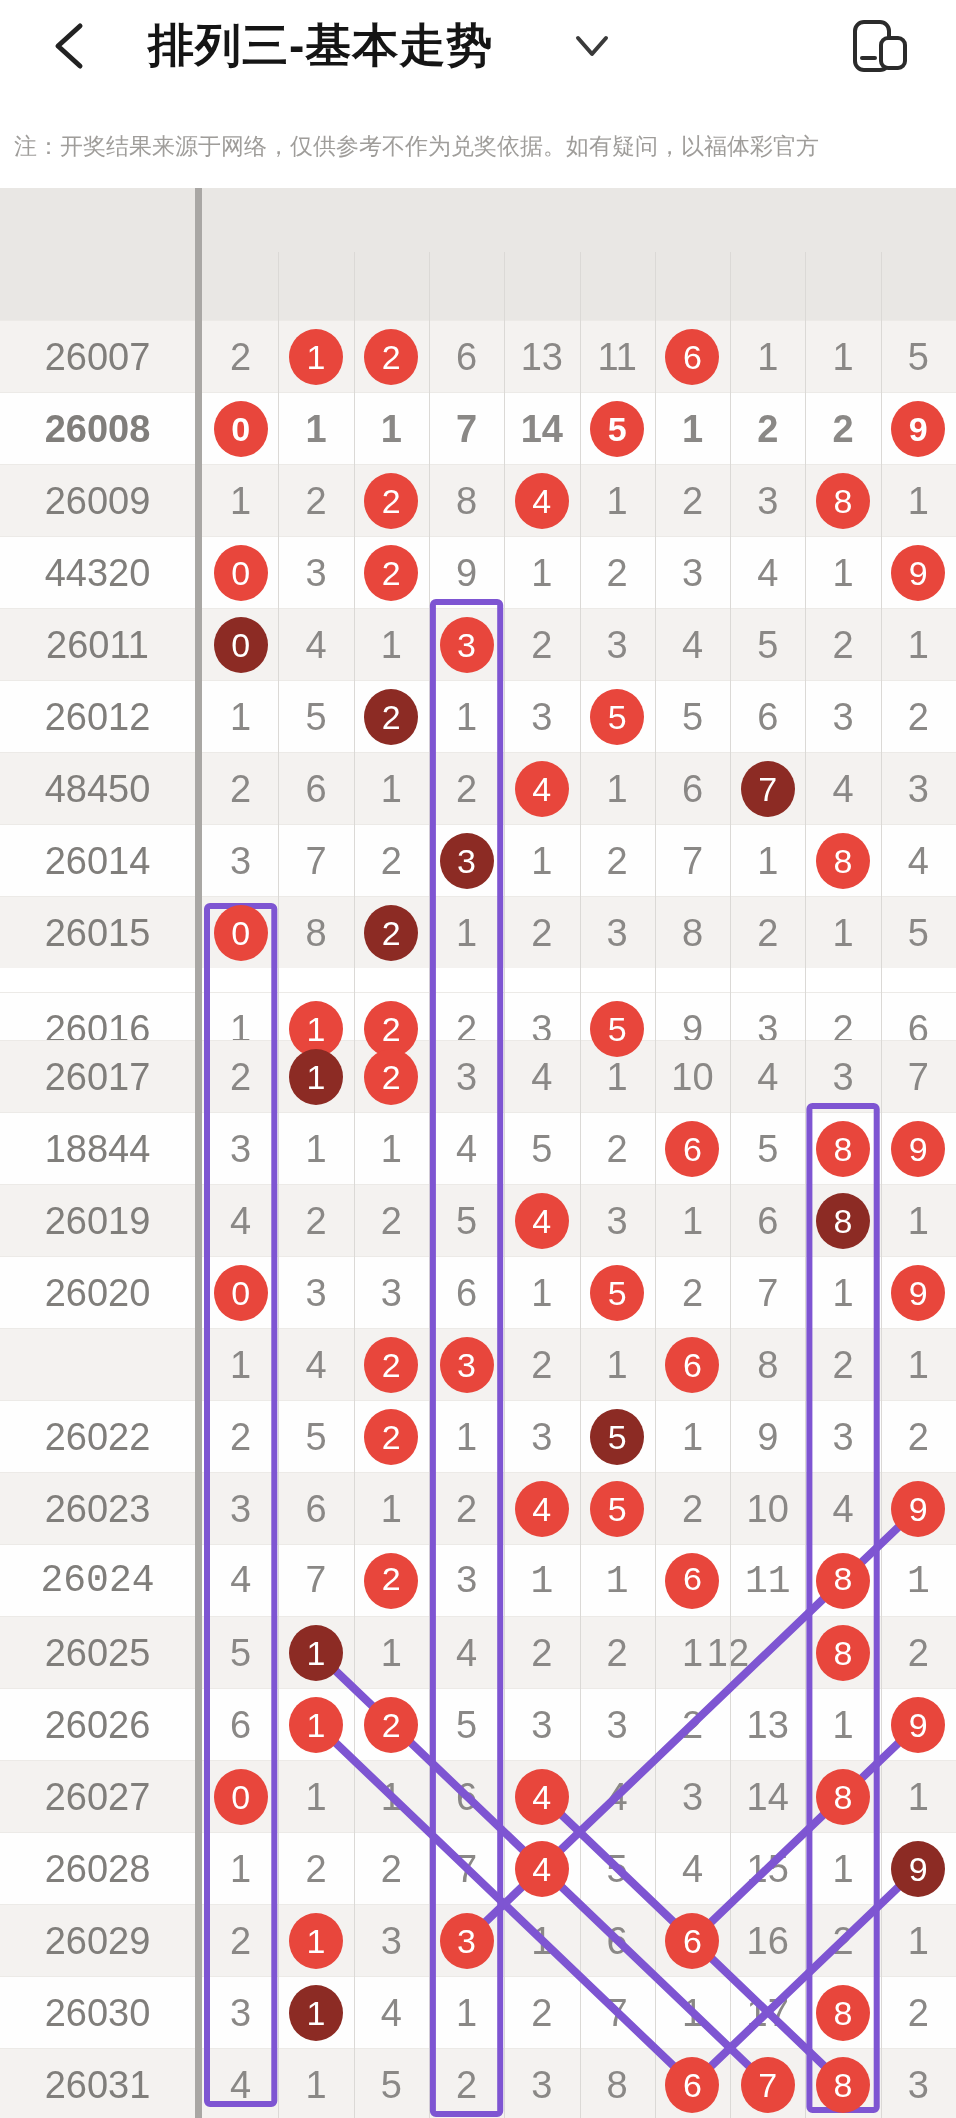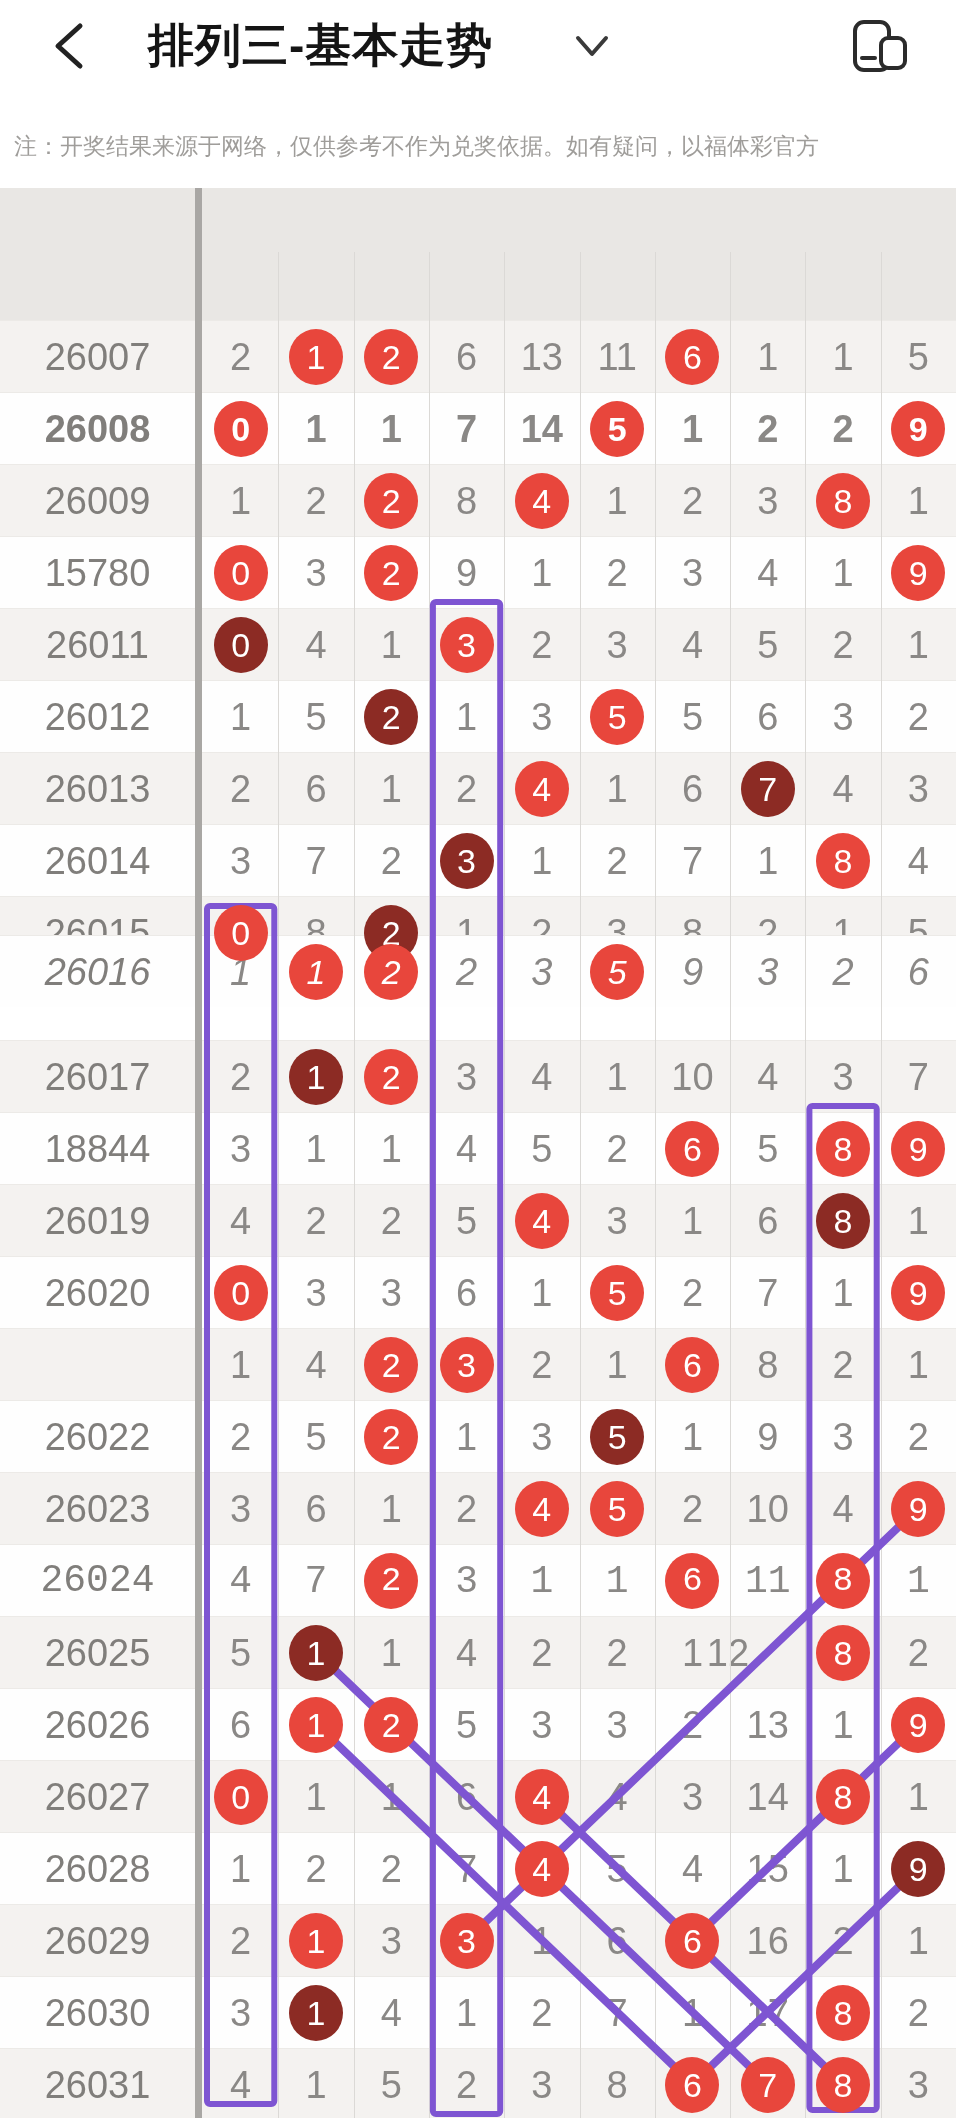--- a/index.html
+++ b/index.html
@@ -141,21 +141,21 @@
         </div>
         <div class="cell" style="left: 579.5px; width: 75.3px;">1</div>
         <div class="cell" style="left: 654.8px; width: 75.3px;">2</div>
         <div class="cell" style="left: 730.1px; width: 75.3px;">3</div>
         <div class="cell" style="left: 805.4px; width: 75.3px;">
           <span class="circle red">8</span>
         </div>
         <div class="cell" style="left: 880.7px; width: 75.3px;">1</div>
       </div>
       <div class="row" style="top: 536px;">
-        <div class="period">15780</div>
+        <div class="period">44320</div>
         <div class="cell" style="left: 203px; width: 75.3px;">
           <span class="circle red">0</span>
         </div>
         <div class="cell" style="left: 278.3px; width: 75.3px;">3</div>
         <div class="cell" style="left: 353.6px; width: 75.3px;">
           <span class="circle red">2</span>
         </div>
         <div class="cell" style="left: 428.9px; width: 75.3px;">9</div>
         <div class="cell" style="left: 504.2px; width: 75.3px;">1</div>
         <div class="cell" style="left: 579.5px; width: 75.3px;">2</div>
@@ -194,21 +194,21 @@
         <div class="cell" style="left: 504.2px; width: 75.3px;">3</div>
         <div class="cell" style="left: 579.5px; width: 75.3px;">
           <span class="circle red">5</span>
         </div>
         <div class="cell" style="left: 654.8px; width: 75.3px;">5</div>
         <div class="cell" style="left: 730.1px; width: 75.3px;">6</div>
         <div class="cell" style="left: 805.4px; width: 75.3px;">3</div>
         <div class="cell" style="left: 880.7px; width: 75.3px;">2</div>
       </div>
       <div class="row stripe" style="top: 752px;">
-        <div class="period">26013</div>
+        <div class="period">48450</div>
         <div class="cell" style="left: 203px; width: 75.3px;">2</div>
         <div class="cell" style="left: 278.3px; width: 75.3px;">6</div>
         <div class="cell" style="left: 353.6px; width: 75.3px;">1</div>
         <div class="cell" style="left: 428.9px; width: 75.3px;">2</div>
         <div class="cell" style="left: 504.2px; width: 75.3px;">
           <span class="circle red">4</span>
         </div>
         <div class="cell" style="left: 579.5px; width: 75.3px;">1</div>
         <div class="cell" style="left: 654.8px; width: 75.3px;">6</div>
         <div class="cell" style="left: 730.1px; width: 75.3px;">
@@ -244,21 +244,21 @@
           <span class="circle dark">2</span>
         </div>
         <div class="cell" style="left: 428.9px; width: 75.3px;">1</div>
         <div class="cell" style="left: 504.2px; width: 75.3px;">2</div>
         <div class="cell" style="left: 579.5px; width: 75.3px;">3</div>
         <div class="cell" style="left: 654.8px; width: 75.3px;">8</div>
         <div class="cell" style="left: 730.1px; width: 75.3px;">2</div>
         <div class="cell" style="left: 805.4px; width: 75.3px;">1</div>
         <div class="cell" style="left: 880.7px; width: 75.3px;">5</div>
       </div>
-      <div class="row" style="top: 935px; font-style: italic;">
+      <div class="row" style="top: 992px;">
         <div class="period">26016</div>
         <div class="cell" style="left: 203px; width: 75.3px;">1</div>
         <div class="cell" style="left: 278.3px; width: 75.3px;">
           <span class="circle red">1</span>
         </div>
         <div class="cell" style="left: 353.6px; width: 75.3px;">
           <span class="circle red">2</span>
         </div>
         <div class="cell" style="left: 428.9px; width: 75.3px;">2</div>
         <div class="cell" style="left: 504.2px; width: 75.3px;">3</div>

